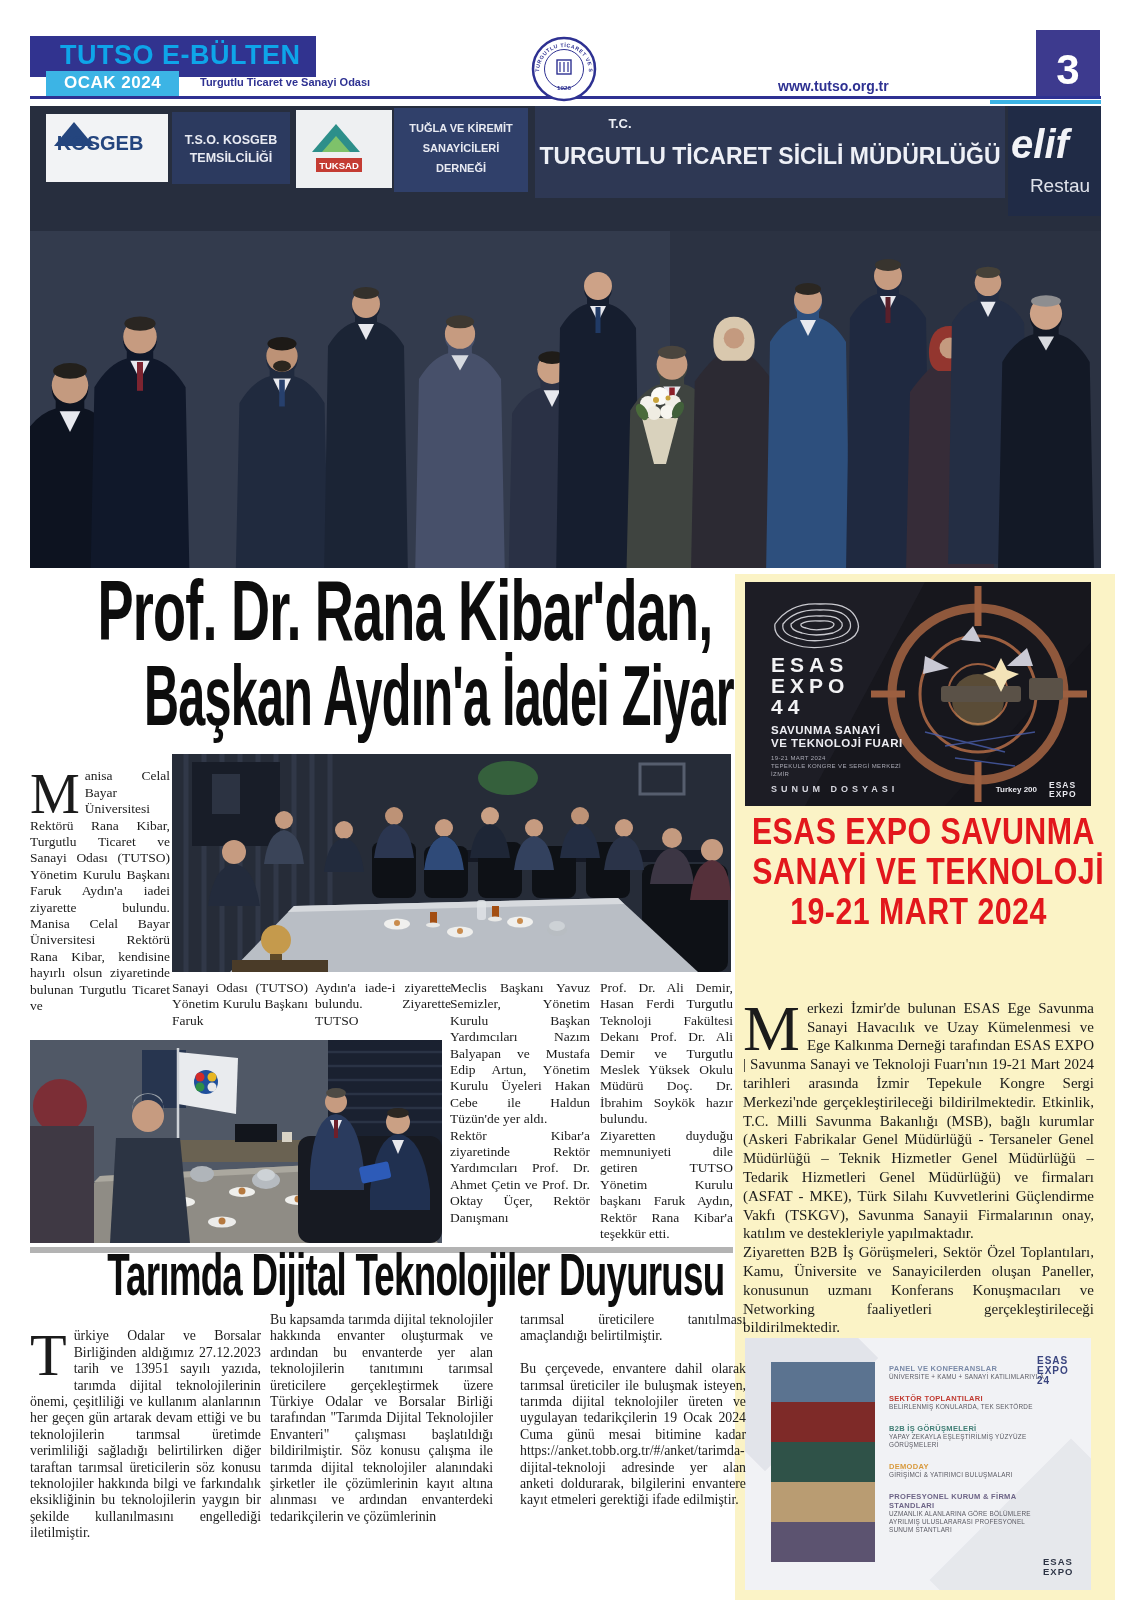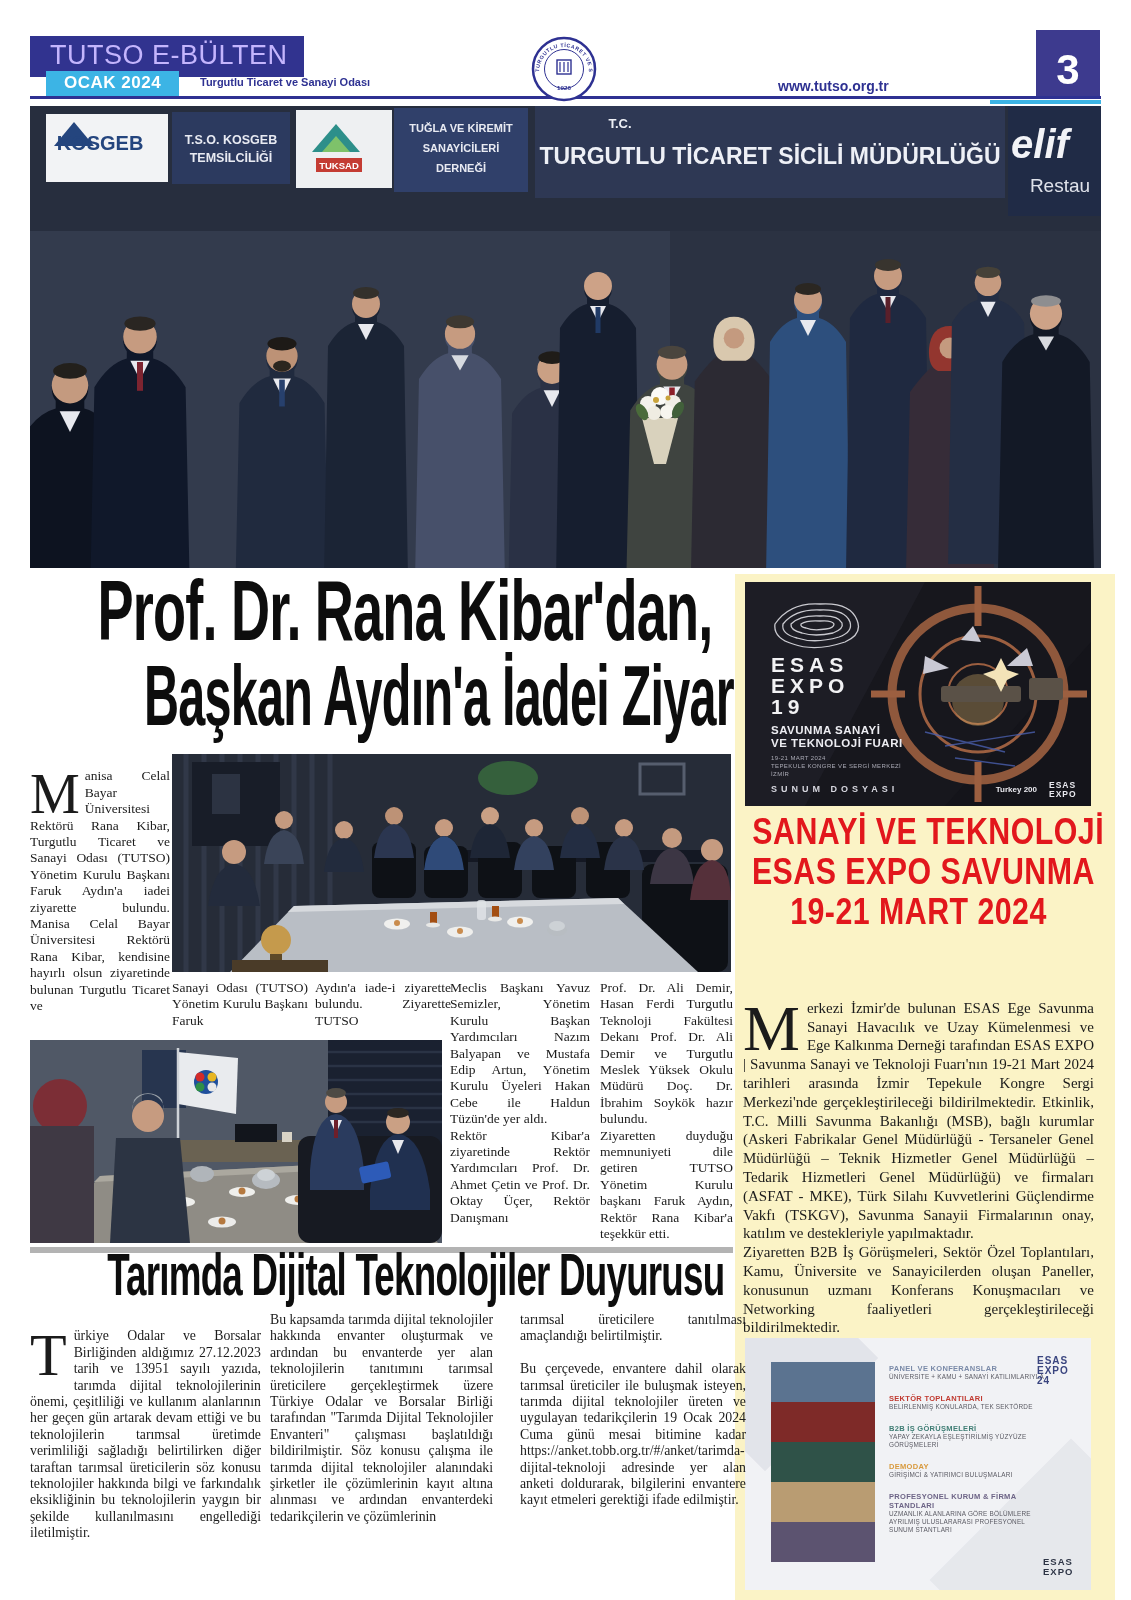--- a/index.html
+++ b/index.html
@@ -1,22 +1,22 @@
 <!DOCTYPE html>
 <html><head>
 <meta charset="utf-8">
 <style>
   html,body{margin:0;padding:0;background:#9a9a9a;}
   .page{position:relative;width:1131px;height:1600px;background:#ffffff;overflow:hidden;
         font-family:"Liberation Sans","DejaVu Sans",sans-serif;}
   .abs{position:absolute;}
 
   
-  .brandbox{left:30px;top:36px;background:#31338f;color:#c4b5fd;font-size:27px;font-weight:normal;
-            padding:4px 16px 6px 20px;letter-spacing:.5px;}
+  .brandbox{left:30px;top:36px;background:#31338f;color:#0ea5e9;font-size:27px;font-weight:bold;
+            padding:4px 16px 6px 30px;letter-spacing:.5px;}
   .issuebox{left:46px;top:71px;background:#3cb4e5;color:#fff;font-size:17px;font-weight:bold;
             padding:2px 18px 3px;letter-spacing:.5px;}
   .orgname{left:200px;top:76px;color:#2e3192;font-size:11px;font-weight:bold;}
   .website{left:778px;top:78px;color:#2e3192;font-size:14px;font-weight:bold;text-decoration:none;}
   .pagebox{left:1036px;top:30px;width:64px;height:66px;background:#3d3a8e;color:#fff;
            display:flex;align-items:flex-end;justify-content:center;font-size:42px;font-weight:bold;
            padding-bottom:2px;box-sizing:border-box;}
   .hrule{left:30px;top:96px;width:1071px;height:3px;background:#2e3192;}
   .hrule2{left:990px;top:100px;width:111px;height:4px;background:#3cb4e5;}
   .seal{left:531px;top:36px;}
@@ -433,39 +433,39 @@
         <g stroke="#dcdce2" stroke-width="1.3" fill="none" opacity=".9">
           <path d="M30,42 Q45,20 75,22 Q105,20 112,38 Q118,52 100,60 Q70,70 48,62 Q28,56 30,42 Z"></path>
           <path d="M38,42 Q50,27 75,28 Q100,27 105,40 Q108,50 94,55 Q70,62 52,56 Q36,52 38,42 Z"></path>
           <path d="M46,42 Q55,33 75,34 Q93,33 97,41 Q99,47 88,51 Q70,55 57,51 Q45,48 46,42 Z"></path>
           <path d="M56,42 Q62,38 75,39 Q87,38 89,42 Q89,46 81,47 Q68,49 61,46 Q55,45 56,42 Z"></path>
         </g>
       </svg>
       <div class="p1logo">
         <div>ESAS</div>
         <div>EXPO</div>
-        <div>19</div>
+        <div>44</div>
       </div>
       <div class="p1title">
         <div>SAVUNMA SANAYİ</div>
         <div>VE TEKNOLOJİ FUARI</div>
       </div>
       <div class="p1detail">
         <div>19-21 MART 2024</div>
         <div>TEPEKULE KONGRE VE SERGİ MERKEZİ</div>
         <div>İZMİR</div>
       </div>
       <div class="p1foot">SUNUM DOSYASI</div>
       <div class="p1brand">Turkey 200</div>
       <div class="p1brand2">ESAS EXPO</div>
     </div>
 
     <h2 class="sideheadline" style="margin:0">
+      <span class="cnd"><span>ESAS EXPO SAVUNMA</span></span>
       <span class="cnd"><span>SANAYİ VE TEKNOLOJİ</span></span>
-      <span class="cnd"><span>ESAS EXPO SAVUNMA</span></span>
       <span class="cnd"><span>19-21 MART 2024</span></span>
     </h2>
 
     <div class="sidebody bodytxt">
       <span class="dc dcs">M</span><span>erkezi İzmir'de bulunan ESAS Ege Savunma Sanayi Havacılık ve Uzay Kümelenmesi ve Ege Kalkınma Derneği tarafından ESAS EXPO | Savunma Sanayi ve Teknoloji Fuarı'nın 19-21 Mart 2024 tarihleri arasında İzmir Tepekule Kongre Sergi Merkezi'nde gerçekleştirileceği bildirilmektedir. Etkinlik, T.C. Milli Savunma Bakanlığı (MSB), bağlı kurumlar (Askeri Fabrikalar Genel Müdürlüğü - Tersaneler Genel Müdürlüğü – Teknik Hizmetler Genel Müdürlüğü – Tedarik Hizmetleri Genel Müdürlüğü) ve firmaları (ASFAT - MKE), Türk Silahı Kuvvetlerini Güçlendirme Vakfı (TSKGV), Savunma Sanayii Firmalarının onay, katılım ve destekleriyle yapılmaktadır.</span>
       <div>Ziyaretten B2B İş Görüşmeleri, Sektör Özel Toplantıları, Kamu, Üniversite ve Sanayicilerden oluşan Paneller, konusunun uzmanı Konferans Konuşmacıları ve Networking faaliyetleri gerçekleştirileceği bildirilmektedir.</div>
     </div>
 
     <div class="poster2">
       <div class="p2tri1"></div>

